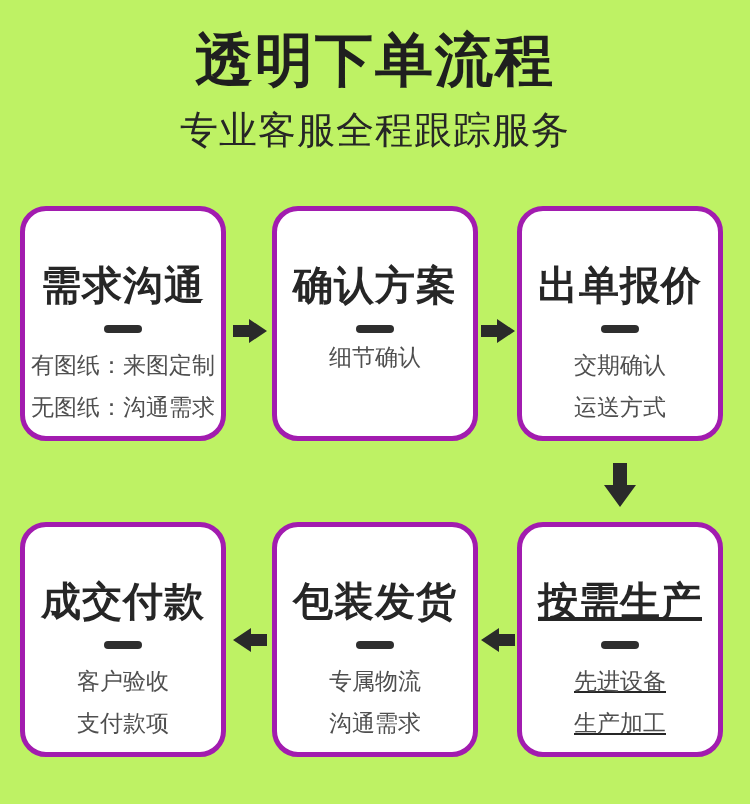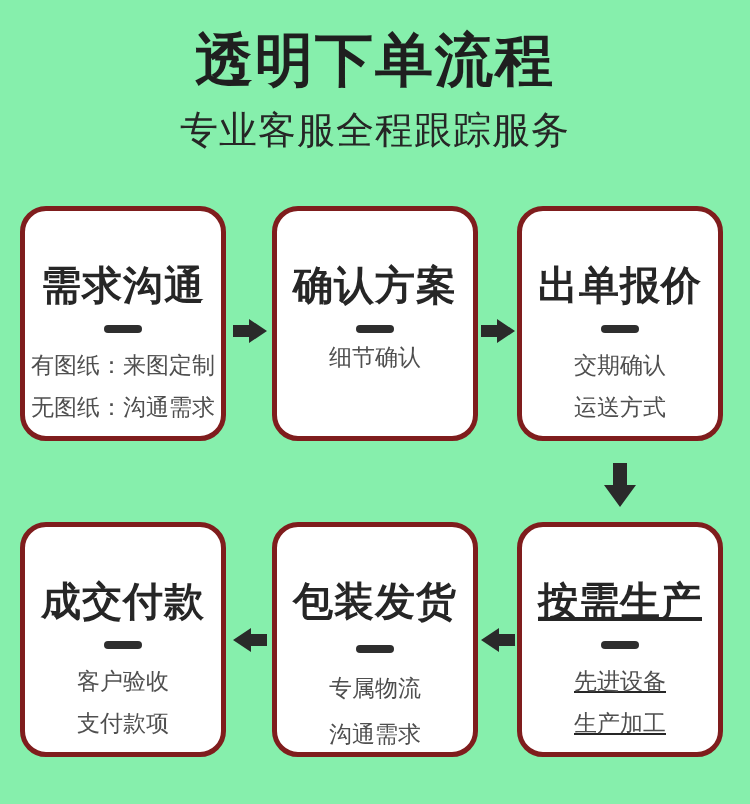--- a/index.html
+++ b/index.html
@@ -4,21 +4,21 @@
 <style>
   html, body {
     margin: 0;
     padding: 0;
     background: #ffffff;
   }
   .canvas {
     position: relative;
     width: 750px;
     height: 804px;
-    background: #86efac;
+    background: #bef264;
     overflow: hidden;
     font-family: "Liberation Sans", "DejaVu Sans", sans-serif;
     color: #262626;
   }
   
   .hdr {
     position: absolute;
     top: 0;
     left: 0;
     width: 750px;
@@ -40,21 +40,21 @@
     letter-spacing: 1px;
     color: #262626;
   }
   
   .box {
     position: absolute;
     width: 206px;
     height: 235px;
     box-sizing: border-box;
     background: #ffffff;
-    border: 5px solid #7f1d1d;
+    border: 5px solid #a21caf;
     border-radius: 26px;
     display: flex;
     flex-direction: column;
     align-items: center;
     padding-top: 50px;
   }
   .box-title {
     font-size: 40px;
     line-height: 48px;
     font-weight: 800;
@@ -76,21 +76,21 @@
     font-weight: 300;
     color: #4f4f4f;
     white-space: nowrap;
   }
   .box-line.first { margin-top: 14px; }
   
   .pos-r1c1 { left: 20px;  top: 206px; }
   .pos-r1c2 { left: 272px; top: 206px; }
   .pos-r1c3 { left: 517px; top: 206px; border-radius: 26px; }
   .pos-r2c1 { left: 20px;  top: 522px; }
-  .pos-r2c2 { left: 272px; top: 522px; justify-content: space-between; }
+  .pos-r2c2 { left: 272px; top: 522px; }
   .pos-r2c3 { left: 517px; top: 522px; text-decoration: underline; }
   
   .arrow {
     position: absolute;
     display: block;
   }
   .arrow svg { display: block; }
   .arrow path { fill: #2a2a2a; }
   .arr-1 { left: 233px; top: 319px; }
   .arr-2 { left: 481px; top: 319px; }

